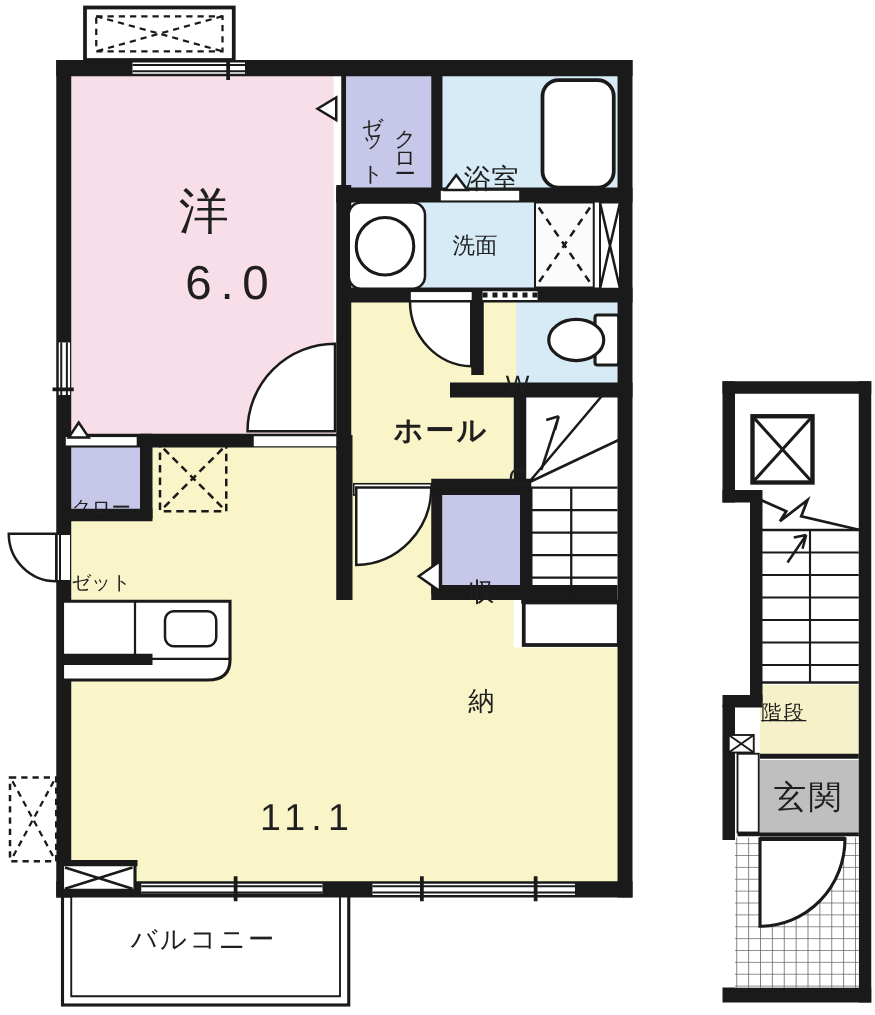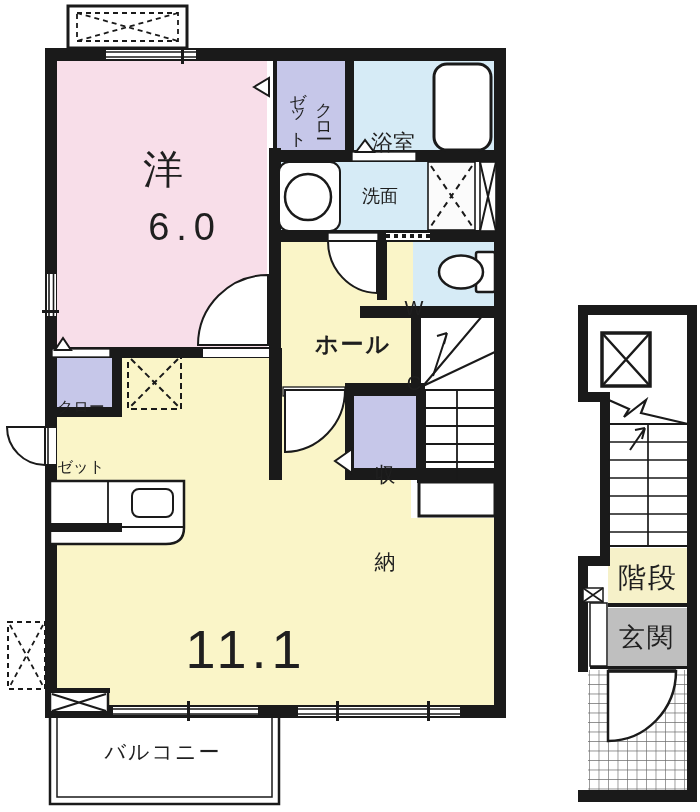--- a/index.html
+++ b/index.html
@@ -222,20 +222,20 @@
 <div class="lbl" style="left:370px;top:402px;width:30px;font-size:21px;line-height:29px;">
   <span>収</span>
   <span>納</span>
 </div>
 
 <div class="lbl" style="left:48px;top:357px;width:66px;font-size:15.5px;line-height:20px;">
   <span>クロー</span>
   <span>ゼット</span>
 </div>
 
-<div class="lbl" style="left:146px;top:618px;width:200px;font-size:54px;letter-spacing:5px;">11.1</div>
+<div class="lbl" style="left:146px;top:638px;width:200px;font-size:30px;letter-spacing:5px;">11.1</div>
 
 <div class="lbl" style="left:73px;top:740px;width:180px;font-size:21px;letter-spacing:2px;">バルコニー</div>
 
-<div class="lbl" style="left:608px;top:562px;width:80px;font-size:28px;letter-spacing:2px;">階段</div>
+<div class="lbl" style="left:587px;top:562px;width:80px;font-size:16px;letter-spacing:2px;text-decoration:underline;">階段</div>
 <div class="lbl" style="left:607px;top:623px;width:80px;font-size:26px;letter-spacing:2px;">玄関</div>
 
 </div>
 
 </body></html>

